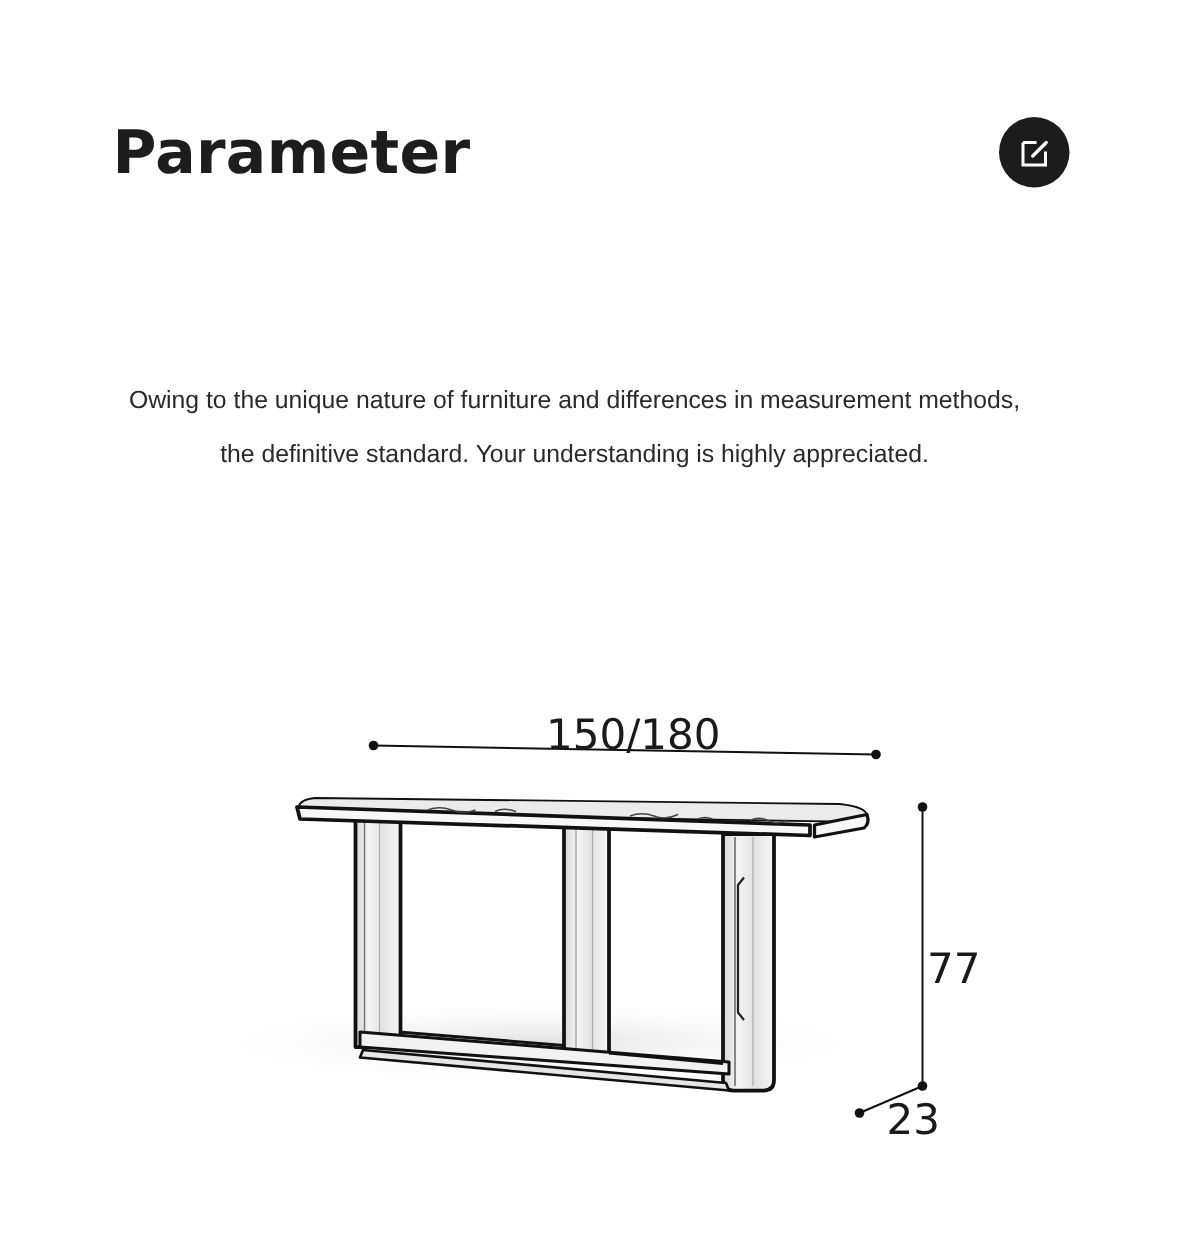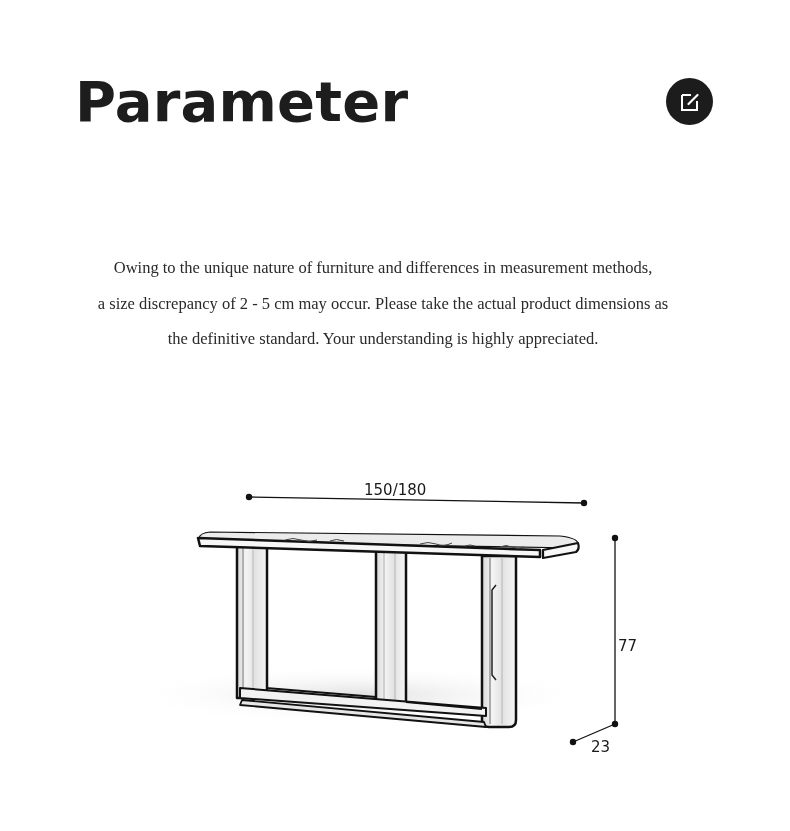--- a/index.html
+++ b/index.html
@@ -1,41 +1,40 @@
 <!DOCTYPE html>
 <html><head>
   <meta charset="utf-8">
   <style>
     html, body { margin: 0; padding: 0; background: #ffffff; }
     body { width: 790px; height: 831px; position: relative; overflow: hidden; font-family: "DejaVu Sans", "Liberation Sans", sans-serif; color: #1e1e1e; }
-    .title { position: absolute; left: 75px; top: 74px; font-family: "DejaVu Sans", sans-serif; font-weight: bold; font-size: 56px; letter-spacing: 0.2px; color: #1d1d1d; line-height: 56px; margin: 0; }
+    .title { position: absolute; left: 75px; top: 74px; font-family: "DejaVu Sans", sans-serif; font-weight: bold; font-size: 40px; letter-spacing: 0.2px; color: #1d1d1d; line-height: 56px; margin: 0; }
     .edit-btn { position: absolute; left: 666px; top: 78px; width: 47px; height: 47px; border-radius: 50%; background: #1c1c1c; display: flex; align-items: center; justify-content: center; cursor: pointer; }
-    .notice { position: absolute; left: 0; top: 250px; width: 766px; text-align: center; font-family: Liberation Serif, serif; font-size: 16.5px; color: #2a2a2a; line-height: 35.5px; margin: 0; }
+    .notice { position: absolute; left: 0; top: 250px; width: 766px; text-align: center; font-family: Liberation Sans, sans-serif; font-size: 16.5px; color: #2a2a2a; line-height: 35.5px; margin: 0; }
     .notice span { display: block; white-space: nowrap; }
     .drawing { position: absolute; left: 0; top: 460px; width: 790px; height: 330px; }
-    .dim-label { position: absolute; font-family: "DejaVu Sans", sans-serif; font-size: 15px; color: #1a1a1a; line-height: 24px; }
+    .dim-label { position: absolute; font-family: "DejaVu Sans", sans-serif; font-size: 28px; color: #1a1a1a; line-height: 24px; }
     .dim-width { left: 364px; top: 478px; }
     .dim-height { left: 618px; top: 620px; margin-top: 14px; }
     .dim-depth { left: 591px; top: 735px; }
   </style>
 </head>
 <body>
 
 <h1 class="title">Parameter</h1>
 
 <div class="edit-btn">
   <svg width="22" height="22" viewBox="0 0 22 22">
     <path d="M3 4 H12 M3 4 V19 H18 V10" fill="none" stroke="#ffffff" stroke-width="2"></path>
     <path d="M9.5 13 L18.5 4" stroke="#ffffff" stroke-width="2.2" stroke-linecap="round"></path>
   </svg>
 </div>
 
 <p class="notice">
   <span>Owing to the unique nature of furniture and differences in measurement methods,</span>
-  <span>a size discrepancy of 2 - 5 cm may occur. Please take the actual product dimensions as</span>
   <span>the definitive standard. Your understanding is highly appreciated.</span>
 </p>
 
 <svg class="drawing" viewBox="0 460 790 330" width="790" height="330">
   <defs>
     <radialGradient id="shadow" cx="50%" cy="50%" r="50%">
       <stop offset="0%" stop-color="#d9d9d9" stop-opacity="0.8"></stop>
       <stop offset="100%" stop-color="#ffffff" stop-opacity="0"></stop>
     </radialGradient>
     <linearGradient id="wood" x1="0" x2="1" y1="0" y2="0">

